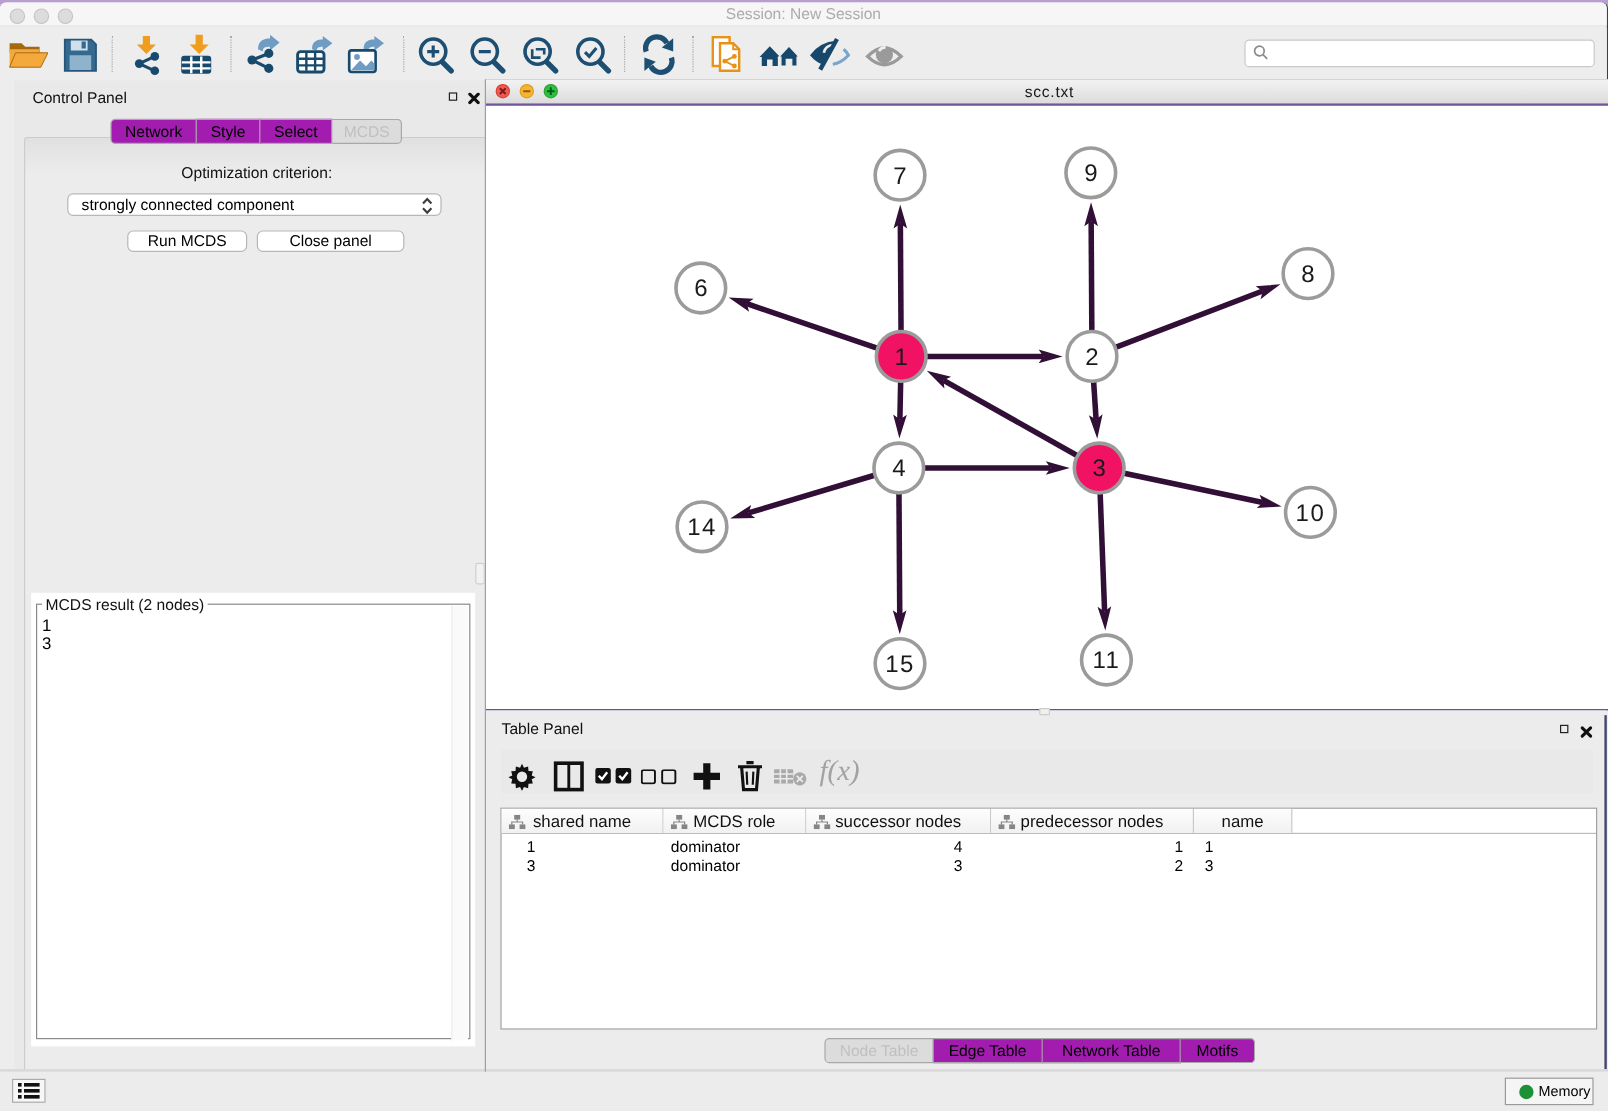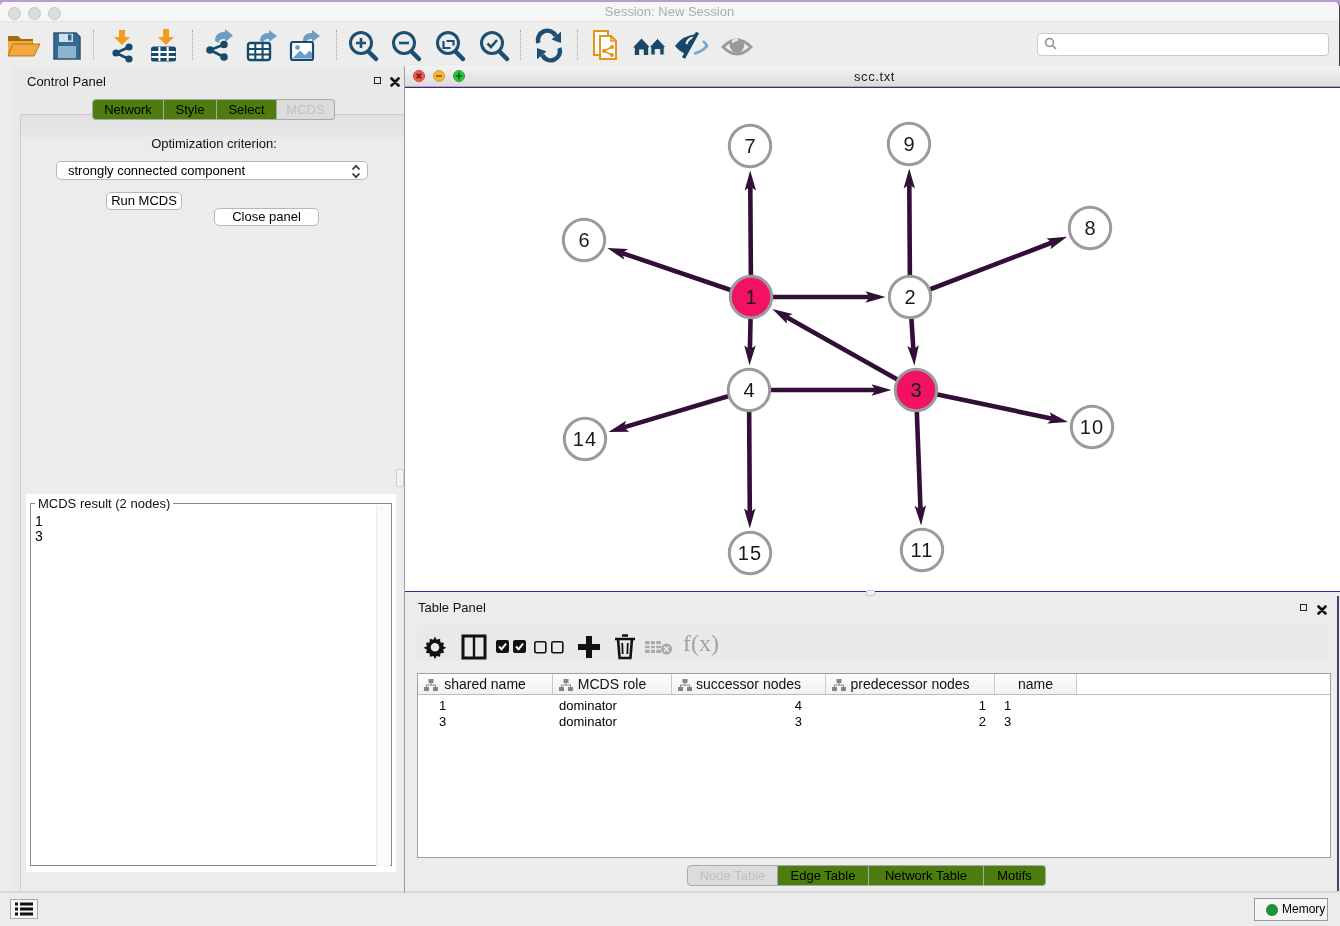--- a/index.html
+++ b/index.html
@@ -13,21 +13,21 @@
 
 #toolbar { position:absolute; left:0; top:21px; width:100%; height:44px; background:#ededed; }
 .sep { position:absolute; top:7px; height:30px; width:0; border-left:1px dotted #a9a9a9; }
 .ticon { position:absolute; top:5px; }
 #search { position:absolute; left:1037px; top:10px; width:292px; height:23px; background:#fff; border:1px solid #c9c9c9; border-radius:4px; }
 
 #cpanel { position:absolute; left:12px; top:65px; width:404px; height:828px; background:#e9e9e9; }
 #cphead { position:absolute; left:0; top:0; width:100%; height:30px; }
 #cphead .t { position:absolute; left:15px; top:7px; font-size:13px; color:#111; }
 .tabrow { position:absolute; display:flex; z-index:5; }
-.tab { font-size:13px; height:21px; line-height:20px; padding:0; background:#4d7c0f; border:1px solid #a8a8a8; border-left:none; color:#000; text-align:center;}
+.tab { font-size:13px; height:21px; line-height:20px; padding:0; background:#a21caf; border:1px solid #a8a8a8; border-left:none; color:#000; text-align:center;}
 .tab.first { border-left:1px solid #a8a8a8; border-radius:4px 0 0 4px; }
 .tab.last { border-radius:0 4px 4px 0; }
 .tab.sel { background:#dcdcdc; color:#c0c0c0; }
 #cpbody { position:absolute; left:8px; top:47px; width:389px; height:829px; background:linear-gradient(#e0e0e0, #ececec 30px); border:1px solid #cccccc; border-bottom:none; border-radius:3px 3px 0 0;}
 #optlab { position:absolute; left:0; top:69px; width:100%; text-align:center; font-size:13px; color:#111; }
 #combo { position:absolute; left:44px; top:94px; width:312px; height:19px; background:#fff; border:1px solid #b7b7b7; border-radius:5px; font-size:13px; line-height:18px; padding-left:11px; color:#000;}
 .btn { position:absolute; height:18px; background:#fff; border:1px solid #b7b7b7; border-radius:5px; font-size:13px; text-align:center; line-height:16px; color:#000; }
 #grp { position:absolute; left:14px; top:427px; width:370px; height:378px; background:#fff; }
 #grpbord { position:absolute; left:4px; top:9px; width:362px; height:363px; border:1px solid #8a8a8a; }
 #grplab { position:absolute; left:9px; top:2px; background:#fff; font-size:13px; padding:0 3px; color:#111;}
@@ -189,22 +189,22 @@
       <div class="tab first" style="width:72px;">Network</div>
         <div class="tab" style="width:53px;">Style</div>
         <div class="tab" style="width:60px;">Select</div>
         <div class="tab last sel" style="width:58px;">MCDS</div>
     </div>
     <div id="cpbody"></div>
     <div id="optlab">Optimization criterion:</div>
     <div id="combo">strongly connected component<svg style="position:absolute; right:6px; top:2px;" width="10" height="15" viewBox="0 0 10 15">
           <path d="M1.5 5.5 L5 1.8 L8.5 5.5 M1.5 9.5 L5 13.2 L8.5 9.5" fill="none" stroke="#3c3c3c" stroke-width="1.8"></path>
         </svg></div>
-    <div class="btn" style="left:94px; top:125px; width:76px;">Run MCDS</div>
-    <div class="btn" style="left:202px; top:125px; width:105px;margin-top:16px;">Close panel</div>
+    <div class="btn" style="left:94px; top:125px; width:100px;">Run MCDS</div>
+    <div class="btn" style="left:202px; top:125px; width:123px;">Close panel</div>
     <div id="grp">
       <div id="grpbord"></div>
       <div id="grpsb"></div>
       <div id="grpin">1<br>3</div>
       <div id="grplab">MCDS result (2 nodes)</div>
     </div>
   </div>
 
   <div id="netwin">
     <div id="nettb">
@@ -324,21 +324,21 @@
       <svg style="position:absolute;left:228px;top:15px;" width="28" height="15" viewBox="0 0 28 15">
           <g fill="#a9a9a9">
             <rect x="0" y="1" width="16" height="12" rx="1"></rect>
           </g>
           <g stroke="#ececec" stroke-width="1.3">
             <path d="M0 5 h16 M0 9 h16 M5.3 1 v12 M10.6 1 v12"></path>
           </g>
           <circle cx="21.5" cy="9" r="5.5" fill="#a9a9a9"></circle>
           <path d="M19 6.5 l5 5 M24 6.5 l-5 5" stroke="#ececec" stroke-width="1.5"></path>
         </svg>
-      <div style="position:absolute;left:266px;top:5px;font-family:'Liberation Serif',serif;font-size:24px;color:#a2a2a2;">f(x)</div>
+      <div style="position:absolute;left:266px;top:5px;font-family:'Liberation Serif',serif;font-style:italic;font-size:24px;color:#a2a2a2;">f(x)</div>
     </div>
     <div id="ttable">
       <div id="thead">
         <div class="th" style="left:0; width:135px;"><svg class="hier" width="14" height="12" viewBox="0 0 14 12" style="position:absolute;left:6px;top:5px;">
               <g fill="#858585">
                 <rect x="4.5" y="0" width="5" height="4"></rect>
                 <rect x="0" y="8" width="5" height="4"></rect>
                 <rect x="9" y="8" width="5" height="4"></rect>
               </g>
               <path d="M7 4 v2 M2.5 8 V6 h9 V8" stroke="#858585" fill="none"></path>

